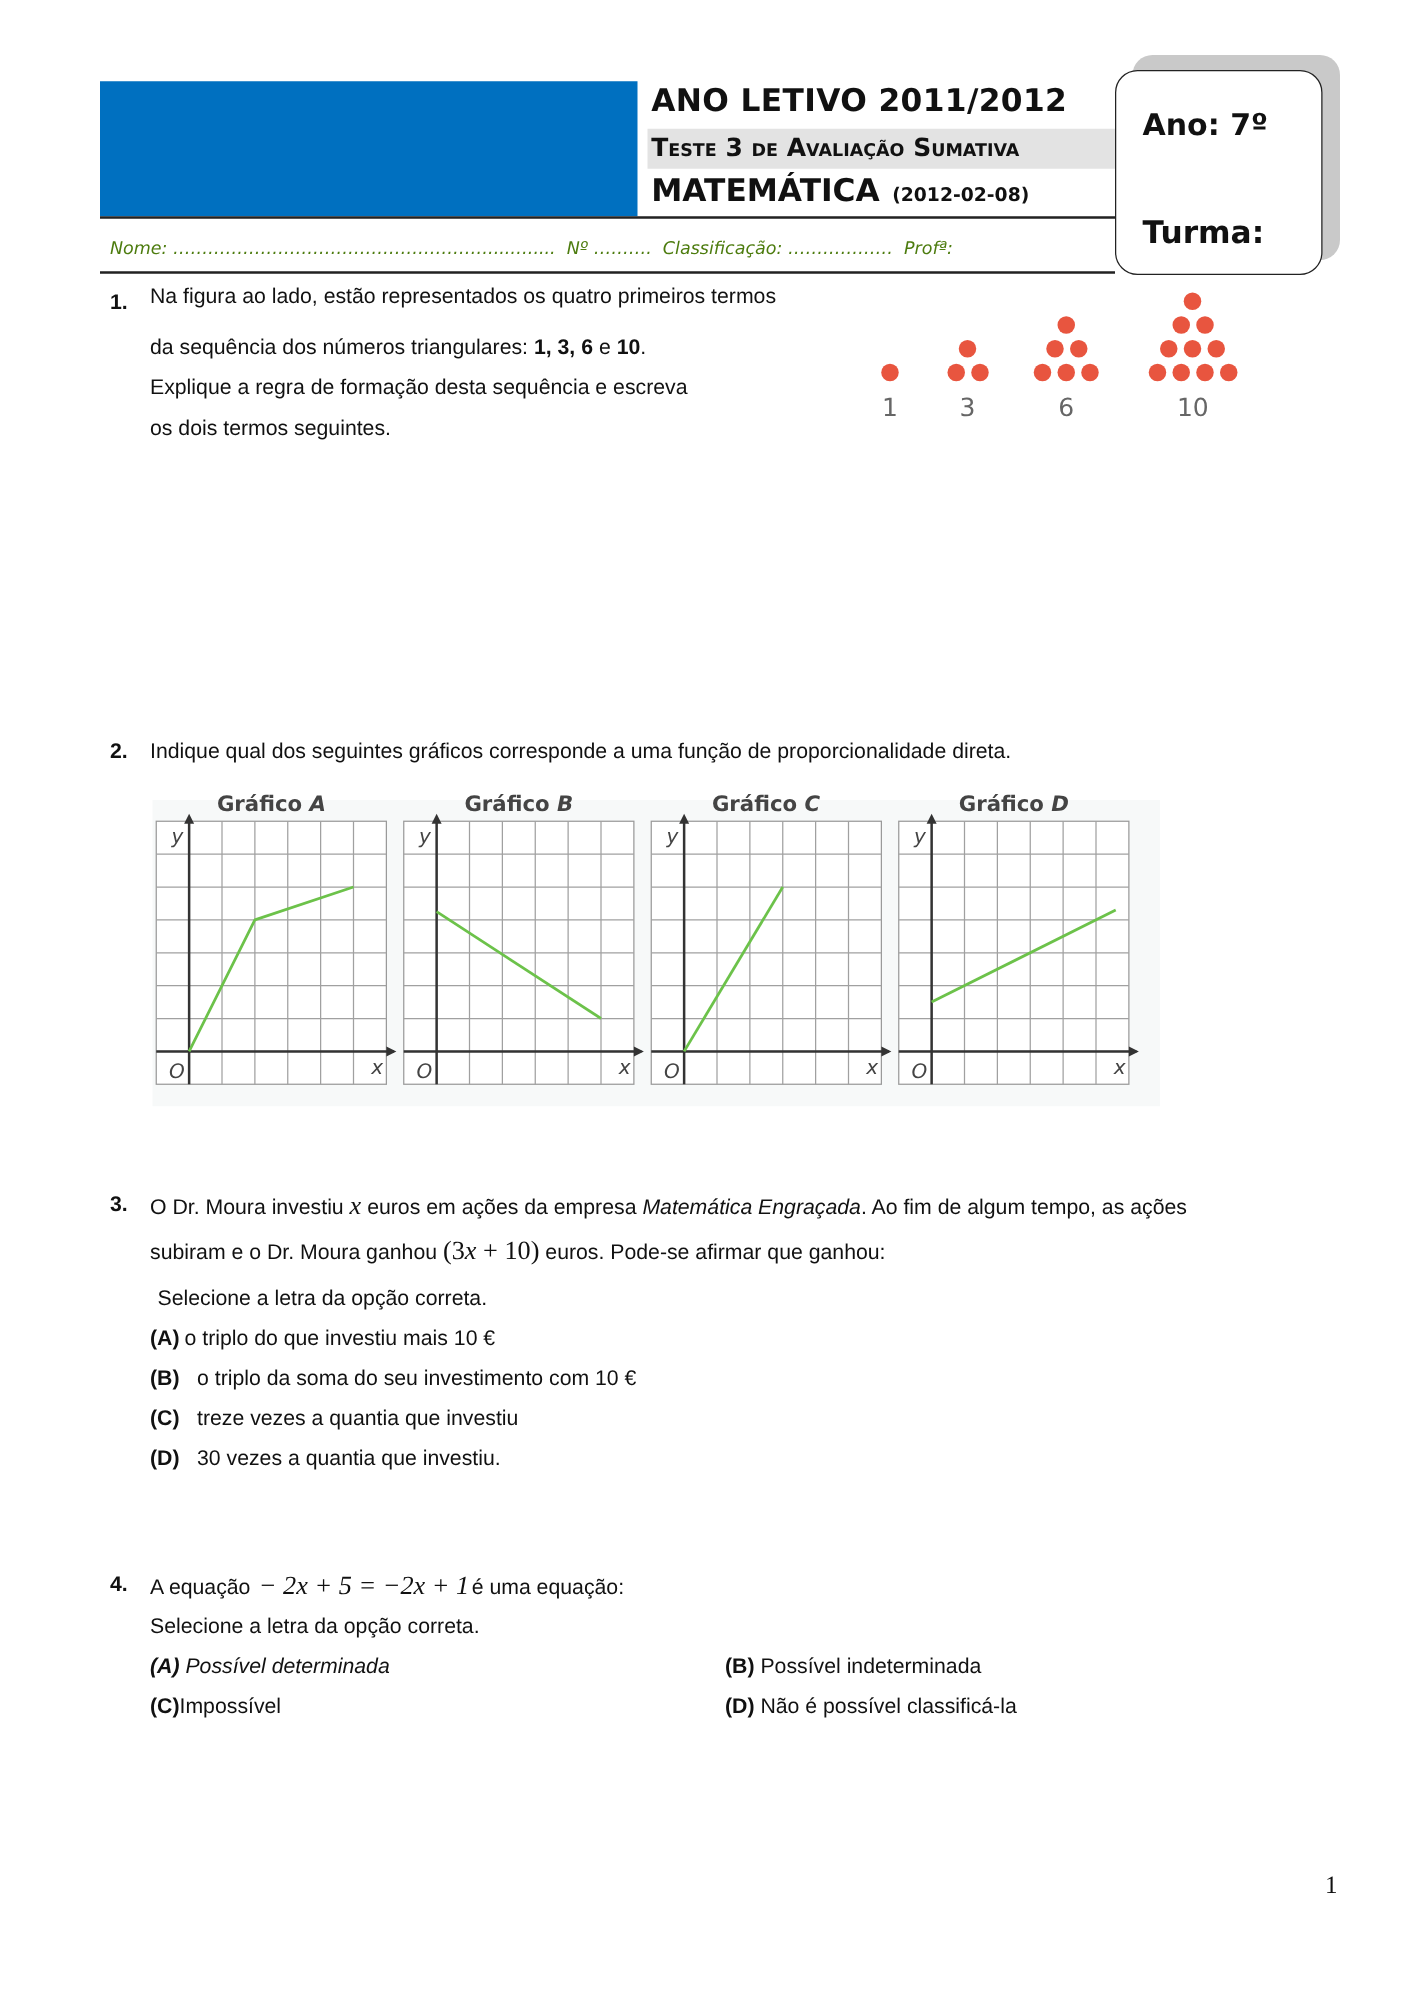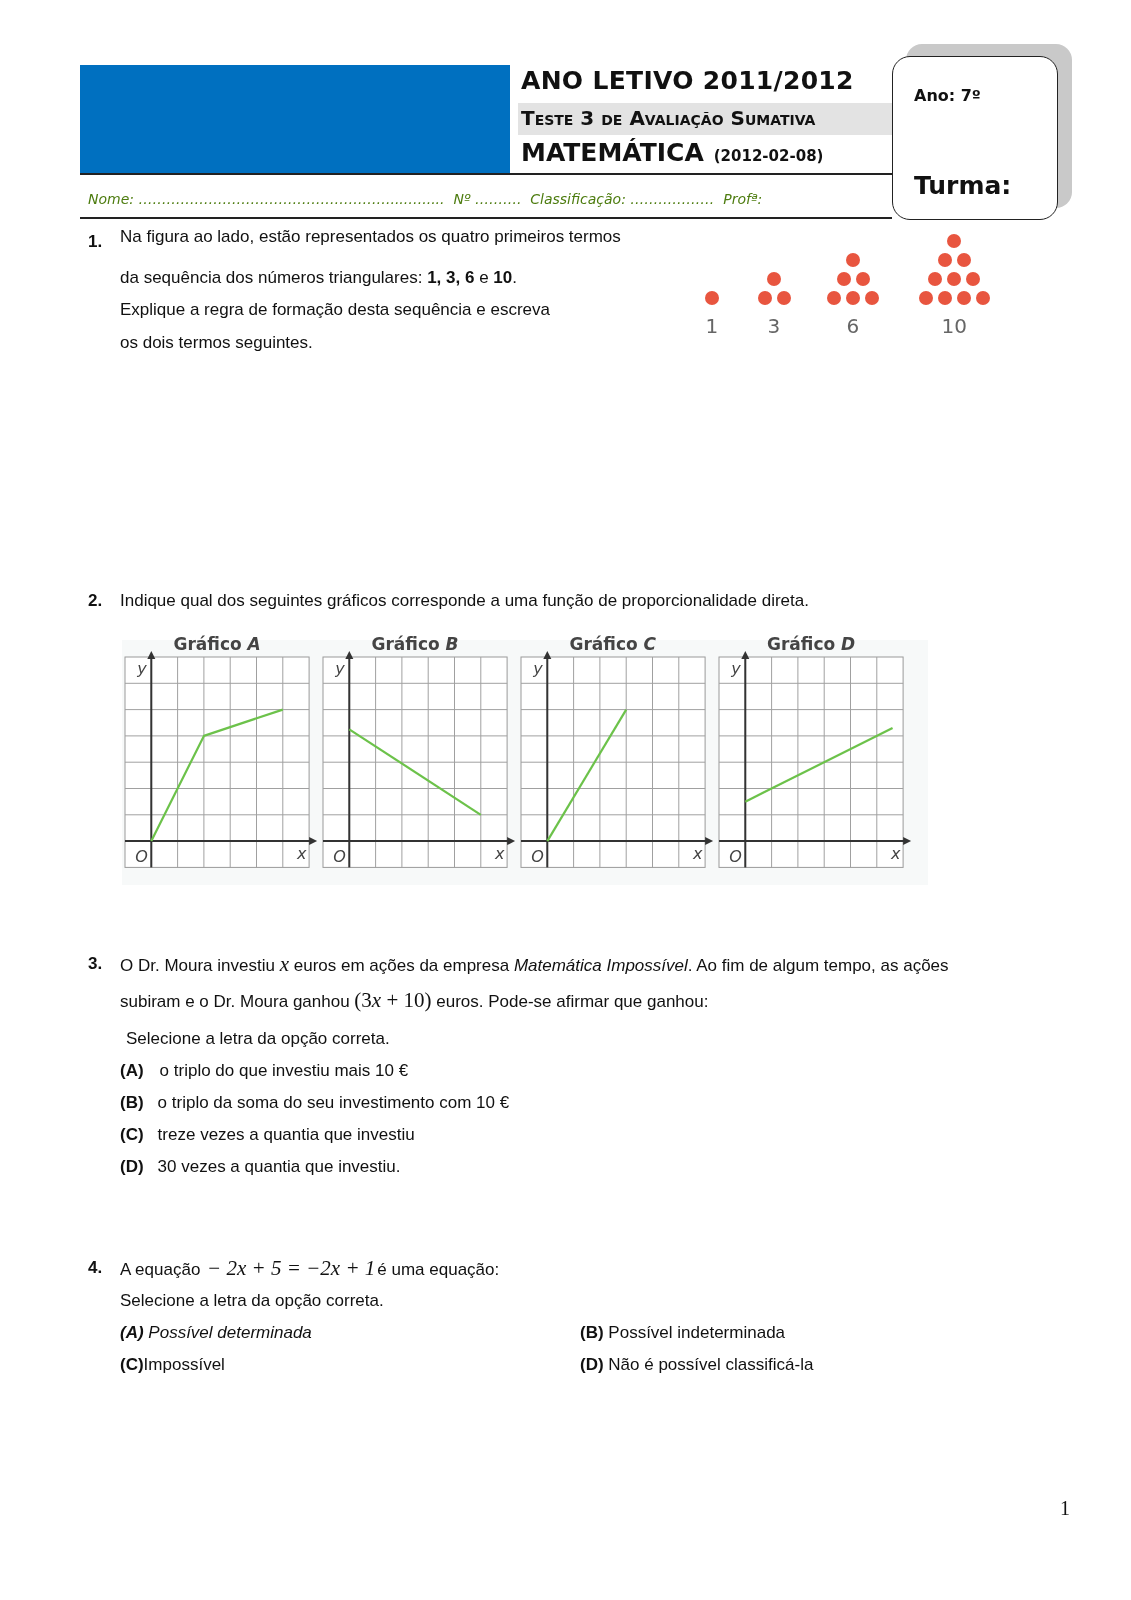--- a/index.html
+++ b/index.html
@@ -16,21 +16,21 @@
   .subtitle-bg { left: 518px; top: 103px; width: 374px; height: 32px; background: #e3e3e3; }
   .subtitle { left: 521px; top: 106px; font-size: 21px; font-weight: bold;
               font-family: "DejaVu Sans", sans-serif; font-variant: small-caps; font-size: 20px; }
   .subject { left: 521px; top: 138px; font-size: 25px; font-weight: bold; font-family: "DejaVu Sans", sans-serif; }
   .subject-date { font-size: 15px; font-weight: bold; margin-left: 10px; text-align: center; }
   .name-line { left: 88px; top: 191px; font-size: 15px; font-style: italic; white-space: pre; color: #4d7c0f;
                font-family: "DejaVu Sans", sans-serif; font-size: 14px; }
 
   .info-shadow { left: 906px; top: 44px; width: 166px; height: 164px; background: #c9c9c9; border-radius: 16px; }
   .info-box { left: 892px; top: 56px; width: 164px; height: 162px; background: #fff; border: 1.5px solid #222; border-radius: 18px; }
-  .info-ano { left: 914px; top: 86px; font-size: 16px; font-weight: bold; font-family: "DejaVu Sans", sans-serif; }
+  .info-ano { left: 914px; top: 86px; font-size: 24px; font-weight: bold; font-family: "DejaVu Sans", sans-serif; }
   .info-turma { left: 914px; top: 171px; font-size: 25px; font-weight: bold; font-family: "DejaVu Sans", sans-serif; }
 
   
   .qnum { font-weight: bold; font-size: 17px; }
   .qtext { font-size: 17px; white-space: nowrap; }
   .math { font-family: "Liberation Serif", serif; font-size: 21px; }
   .math i { font-style: italic; }
 
   
   .tri-fig { left: 708px; top: 236px; width: 320px; height: 110px; }
@@ -202,29 +202,29 @@
       <polygon points="26.3,-6 22.3,2 30.3,2" fill="#333"></polygon>
       <text x="12.3" y="17" font-size="16" font-style="italic" fill="#444">y</text>
       <text x="172.1" y="202.1" font-size="16" font-style="italic" fill="#444">x</text>
       <text x="10.3" y="205.1" font-size="16" font-style="italic" fill="#444">O</text>
       <polyline points="26.3,144.65 173.57999999999998,71.01" fill="none" stroke="#6cc24a" stroke-width="2.2" stroke-linejoin="round"></polyline>
     </svg>
   </div>
 
 <div class="abs qnum" style="left:88px; top:954px;">3.</div>
 <div class="abs qtext" style="left:120px; top:952px;">
-  <span>O Dr. Moura investiu </span><span class="math"><i>x</i></span><span> euros em ações da empresa </span><i>Matemática Impossível</i><span>. Ao fim de algum tempo, as ações</span>
+  <span>O Dr. Moura investiu </span><span class="math"><i>x</i></span><span> euros em ações da empresa </span><i>Matemática Engraçada</i><span>. Ao fim de algum tempo, as ações</span>
 </div>
 <div class="abs qtext" style="left:120px; top:988px;">
   <span>subiram e o Dr. Moura ganhou </span><span class="math"><span>(3</span><i>x</i><span> + 10)</span></span><span> euros. Pode-se afirmar que ganhou:</span>
 </div>
 <div class="abs qtext" style="left:126px; top:1029px;">Selecione a letra da opção correta.</div>
 
 <div class="abs qtext" style="left:120px; top:1061px;">
-  <span class="opt-letter">(A)</span><span style="margin-left:16px">o triplo do que investiu mais 10 €</span>
+  <span class="opt-letter">(A)</span><span style="margin-left:4px">o triplo do que investiu mais 10 €</span>
 </div>
 <div class="abs qtext" style="left:120px; top:1093px;">
   <span class="opt-letter">(B)</span><span style="margin-left:14px">o triplo da soma do seu investimento com 10 €</span>
 </div>
 <div class="abs qtext" style="left:120px; top:1125px;">
   <span class="opt-letter">(C)</span><span style="margin-left:14px">treze vezes a quantia que investiu</span>
 </div>
 <div class="abs qtext" style="left:120px; top:1157px;">
   <span class="opt-letter">(D)</span><span style="margin-left:14px">30 vezes a quantia que investiu.</span>
 </div>

